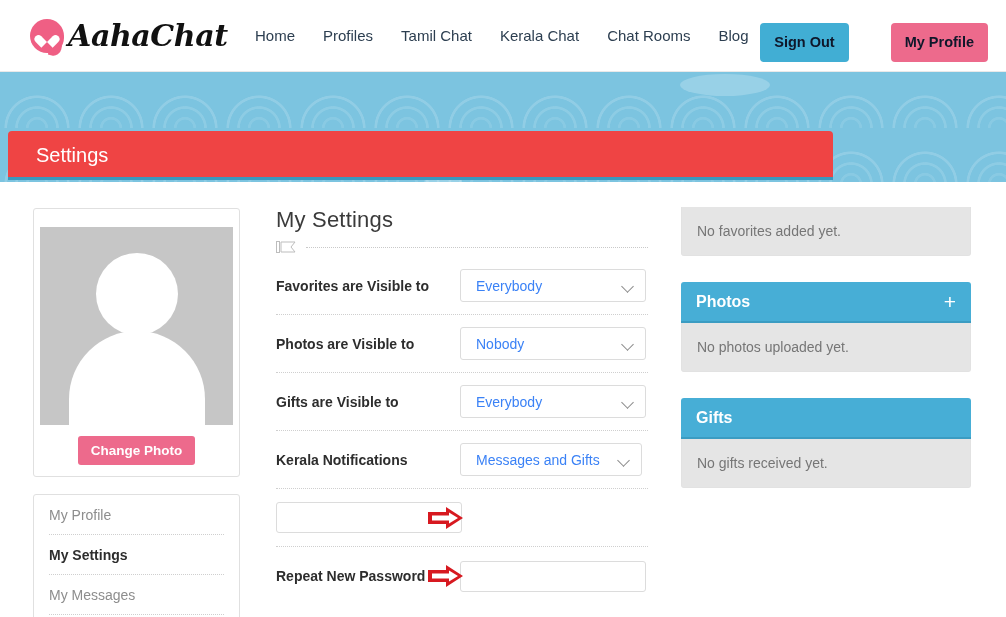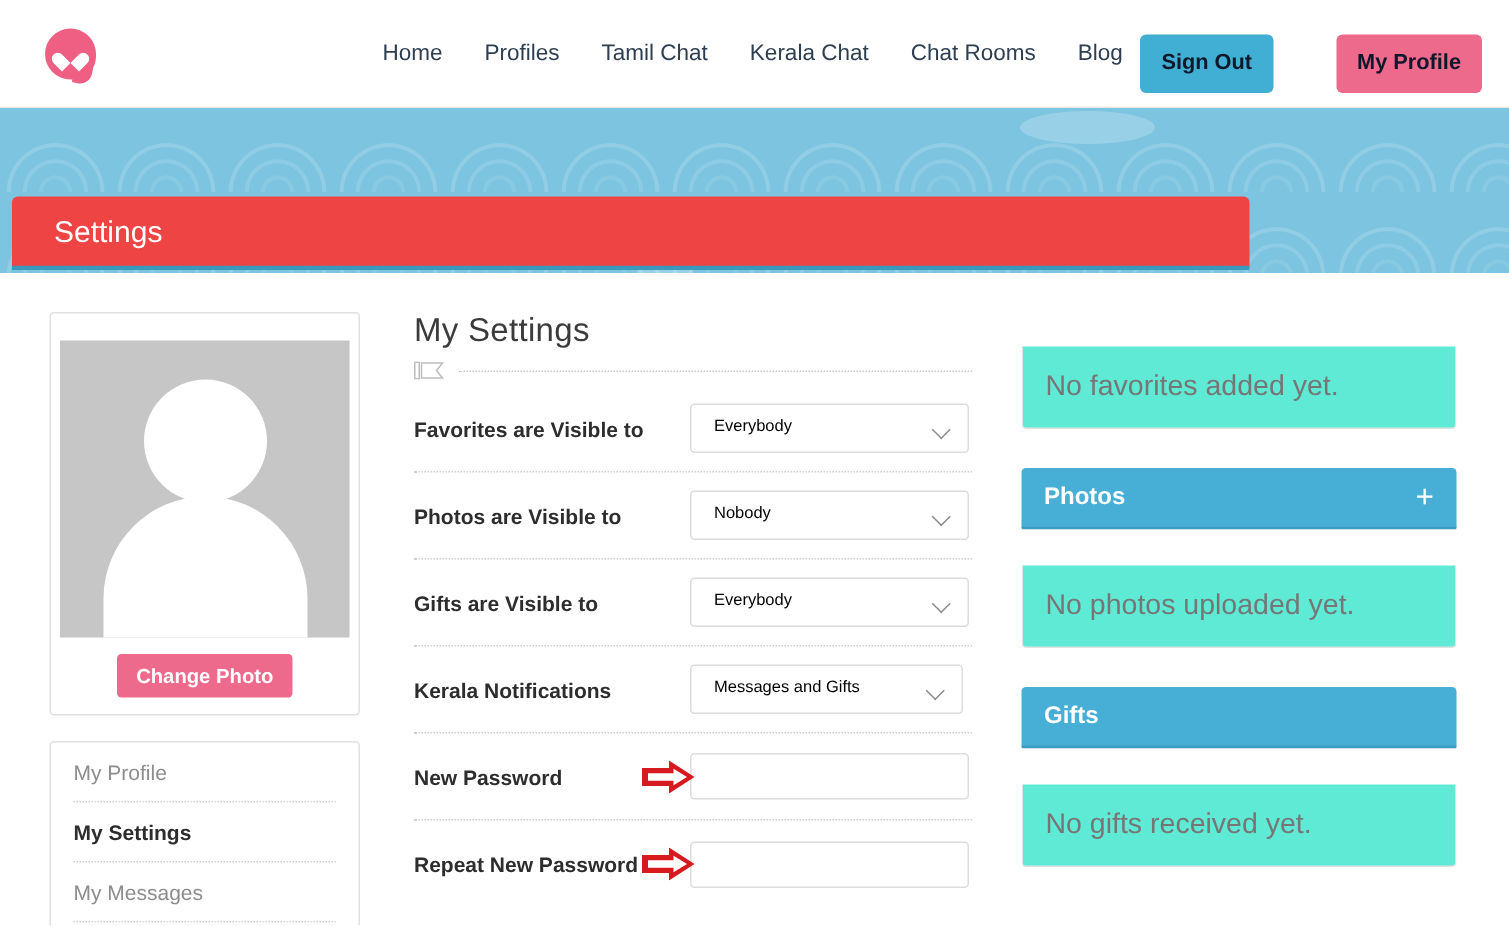--- a/index.html
+++ b/index.html
@@ -311,22 +311,22 @@
     border: 1px solid #dcdcdc;
     border-radius: 3px;
     background: #ffffff;
     position: relative;
     cursor: pointer;
   }
   .sel.narrow { width: 182px; }
   .sel .sel-val {
     position: absolute;
     left: 15px; top: 8px;
-    font-size: 11px;
-    color: #000000;
+    font-size: 14px;
+    color: #3b82f6;
   }
   .sel .chev {
     position: absolute;
     right: 11px; top: 12px;
     width: 11px; height: 7px;
   }
   .sel .chev:before {
     content: "";
     position: absolute;
     left: 0; top: 0;
@@ -381,41 +381,41 @@
     font-size: 21px;
     color: #ffffff;
     line-height: 1;
     cursor: pointer;
     font-weight: normal;
   }
   .panel-body {
     border: 1px solid #e2e2e2;
     border-top: none;
     border-radius: 0 0 3px 3px;
-    background: #5eead4;
+    background: #e5e5e5;
     padding: 16px 15px;
-    font-size: 19px;
+    font-size: 14px;
     color: #767676;
     min-height: 49px;
-    margin-top: 24px;
   }
 </style>
 </head>
 <body>
 
 <div class="page">
 
   <div class="header">
 
     <div class="brand">
       <div class="logo-bubble">
         <div class="bub"></div>
         <div class="tail"></div>
         <div class="heart"></div>
       </div>
+      <div class="brand-name">AahaChat</div>
     </div>
 
     <div class="nav">
       <div class="nav-item">Home</div>
       <div class="nav-item">Profiles</div>
       <div class="nav-item">Tamil Chat</div>
       <div class="nav-item">Kerala Chat</div>
       <div class="nav-item">Chat Rooms</div>
       <div class="nav-item">Blog</div>
       <div class="nav-item">More</div>
@@ -497,21 +497,20 @@
 
       <div class="set-row">
         <div class="set-label">Kerala Notifications</div>
         <div class="sel narrow">
           <span class="sel-val">Messages and Gifts</span>
           <span class="chev"></span>
         </div>
       </div>
 
       <div class="set-row">
-        <div class="set-label">New Password</div>
         <svg class="arrow-right" viewBox="0 0 36 22">
           <polygon points="0,5 18,5 18,0 35,11 18,22 18,17 0,17" fill="#d71920"></polygon>
           <polygon points="4,8.5 21,8.5 21,5.5 30,11 21,16.5 21,13.5 4,13.5" fill="#ffffff"></polygon>
         </svg>
         <input class="pw-input" type="password" value="" style="">
       </div>
 
       <div class="set-row">
         <div class="set-label">Repeat New Password</div>
         <svg class="arrow-right" viewBox="0 0 36 22">

